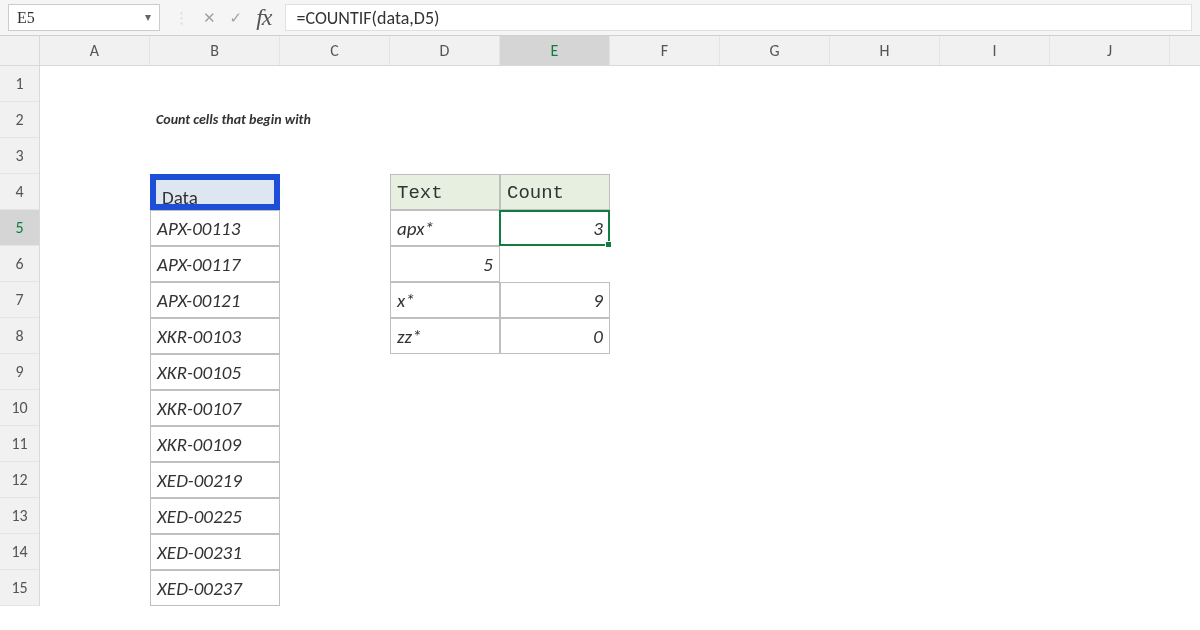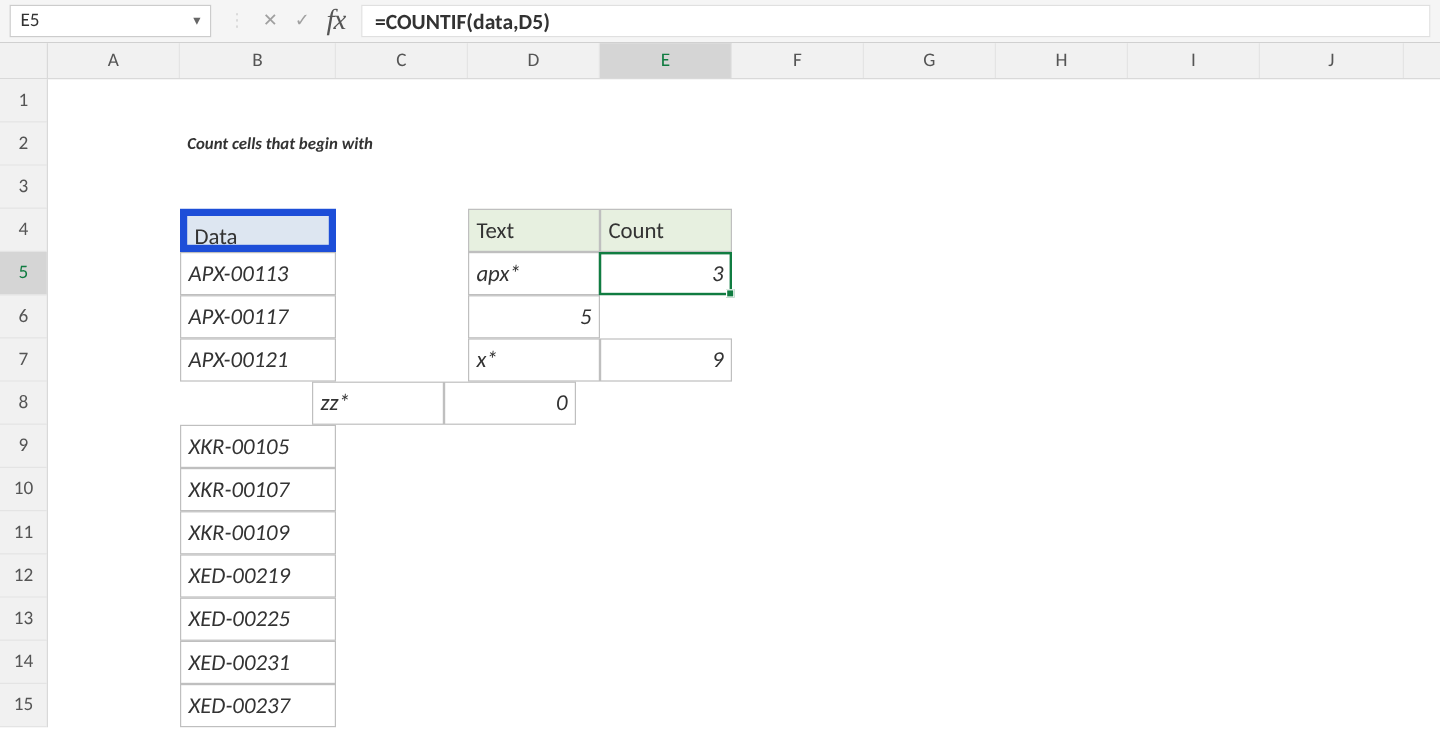--- a/index.html
+++ b/index.html
@@ -15,29 +15,30 @@
 
   
   .formula-bar {
     height: 36px;
     background: #f5f5f5;
     border-bottom: 1px solid #d0d0d0;
     display: flex;
     align-items: stretch;
   }
   .name-box {
-    width: 168px;
+    width: 152px;
     background: #ffffff;
     border: 1px solid #cccccc;
     margin: 4px 0 4px 8px;
     display: flex;
     align-items: center;
     padding: 0 8px;
     font-size: 16px;
     position: relative;
+    font-family: Liberation Serif, serif;
   }
   .name-box .chev {
     margin-left: auto;
     color: #666;
     font-size: 12px;
   }
   .fb-icons {
     display: flex;
     align-items: center;
     gap: 14px;
@@ -56,21 +57,20 @@
   .formula-input {
     flex: 1;
     background: #ffffff;
     border: 1px solid #e0e0e0;
     margin: 4px 8px 4px 0;
     padding: 12px 10px;
     display: flex;
     align-items: center;
     font-size: 18px;
     color: #333;
-    font-weight: bold;
   }
 
   
   .sheet { position: relative; }
   .col-headers {
     display: flex;
     height: 30px;
     background: #f1f1f1;
     border-bottom: 1px solid #d9d9d9;
   }
@@ -127,20 +127,21 @@
 
   
   .tbl { border: 1px solid #bfbfbf; font-style: italic; }
   .tbl-head {
     background: #dde6f1;
     border: 6px solid #1d4ed8;
   }
   .tbl-head2 {
     background: #e7f0e0;
     border: 1px solid #bfbfbf;
+    font-family: Liberation Mono, monospace;
   }
   .bold-title {
     font-weight: bold;
     font-size: 14px;
     white-space: nowrap;
     overflow: visible;
     position: relative;
     z-index: 2;
     font-style: italic;
   }
@@ -307,20 +308,21 @@
         <div class="cell cE tbl num">9</div>
         <div class="cell cF"></div>
           <div class="cell cG"></div>
           <div class="cell cH"></div>
           <div class="cell cI"></div>
           <div class="cell cJ"></div>
       </div>
 
       <div class="row">
         <div class="cell cA"></div>
+        <div class="cell cB tbl">XKR-00103</div>
         <div class="cell cC"></div>
         <div class="cell cD tbl">zz*</div>
         <div class="cell cE tbl num">0</div>
         <div class="cell cF"></div>
           <div class="cell cG"></div>
           <div class="cell cH"></div>
           <div class="cell cI"></div>
           <div class="cell cJ"></div>
       </div>
 

